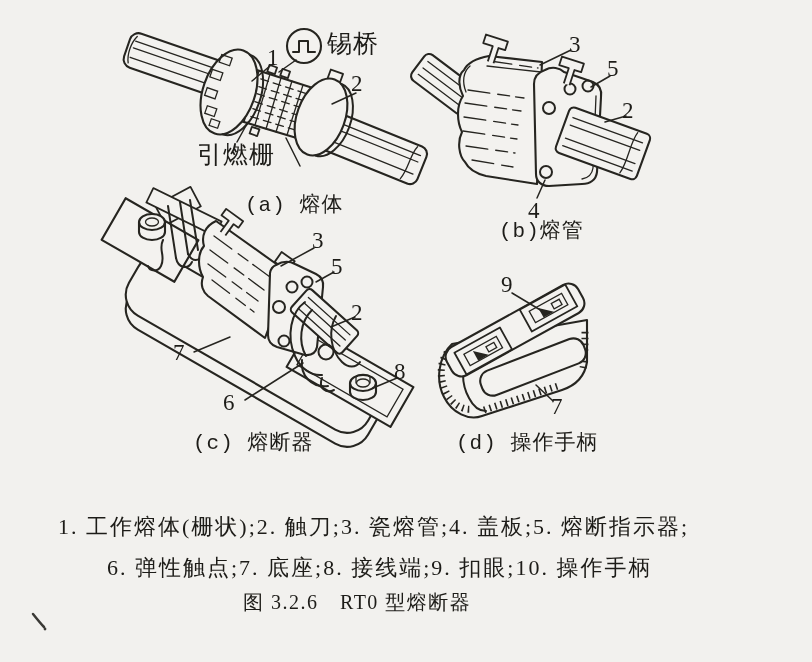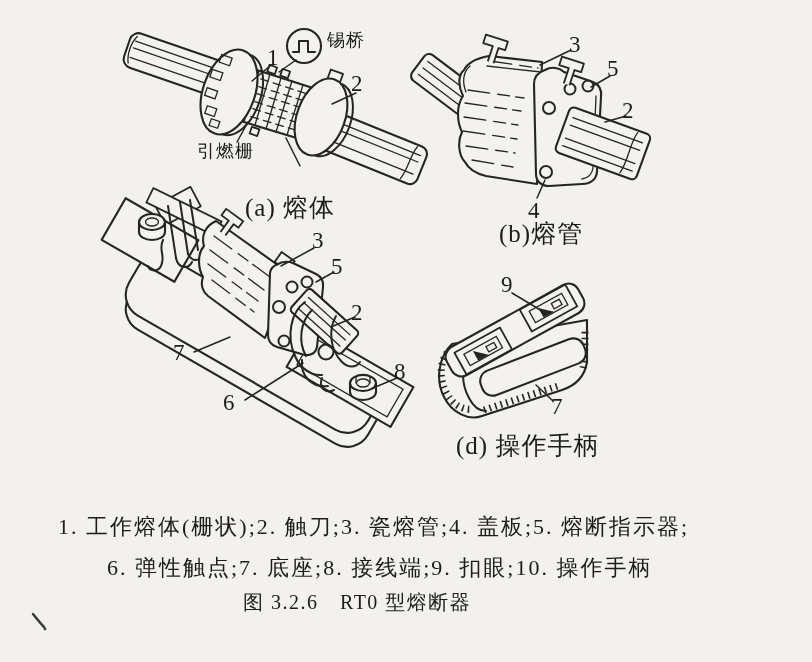--- a/index.html
+++ b/index.html
@@ -18,22 +18,22 @@
   .d{stroke-dasharray:8 5;}
   .hd{stroke-dasharray:22 8 12 6;}
   .hatch{fill:none;stroke:#262520;stroke-width:7;stroke-dasharray:1.6 4.2;}
   .ldr{fill:none;stroke:#262520;stroke-width:1.5;stroke-linecap:round;}
   .ink{fill:#262520;stroke:none;}
   .lbl{
     position:absolute;color:#1d1c18;white-space:nowrap;line-height:1;
     font-family:"Liberation Serif","DejaVu Serif",serif;
   }
   .num{font-size:23px;}
-  .cn{font-size:18px;letter-spacing:1px;}
-  .cap{font-size:25px;letter-spacing:1px;}
+  .cn{font-size:25px;letter-spacing:1px;}
+  .cap{font-size:21px;letter-spacing:1px;font-family:Liberation Mono, monospace;}
   .legend{font-size:22px;letter-spacing:2px;text-align:center;}
   .figcap{font-size:20px;letter-spacing:1.5px;}
 </style>
 </head>
 <body>
 
 <div class="page">
 
 <svg width="812" height="662" viewBox="0 0 812 662">
 
@@ -318,20 +318,21 @@
 <div class="lbl num" style="left:622px;top:99px">2</div>
 <div class="lbl num" style="left:528px;top:199px">4</div>
 <div class="lbl cap" style="left:499px;top:221px">(b)熔管</div>
 
 <div class="lbl num" style="left:312px;top:229px">3</div>
 <div class="lbl num" style="left:331px;top:255px">5</div>
 <div class="lbl num" style="left:351px;top:301px">2</div>
 <div class="lbl num" style="left:173px;top:341px">7</div>
 <div class="lbl num" style="left:223px;top:391px">6</div>
 <div class="lbl num" style="left:394px;top:360px">8</div>
+<div class="lbl cap" style="left:193px;top:433px">(c) 熔断器</div>
 
 <div class="lbl num" style="left:501px;top:273px">9</div>
 <div class="lbl num" style="left:551px;top:395px">7</div>
 <div class="lbl cap" style="left:456px;top:433px">(d) 操作手柄</div>
 
 <div class="lbl legend" style="left:58px;top:516px">1. 工作熔体(栅状);2. 触刀;3. 瓷熔管;4. 盖板;5. 熔断指示器;</div>
 <div class="lbl legend" style="left:107px;top:557px">6. 弹性触点;7. 底座;8. 接线端;9. 扣眼;10. 操作手柄</div>
 <div class="lbl figcap" style="left:243px;top:592px">图 3.2.6　RT0 型熔断器</div>
 
 </div>

